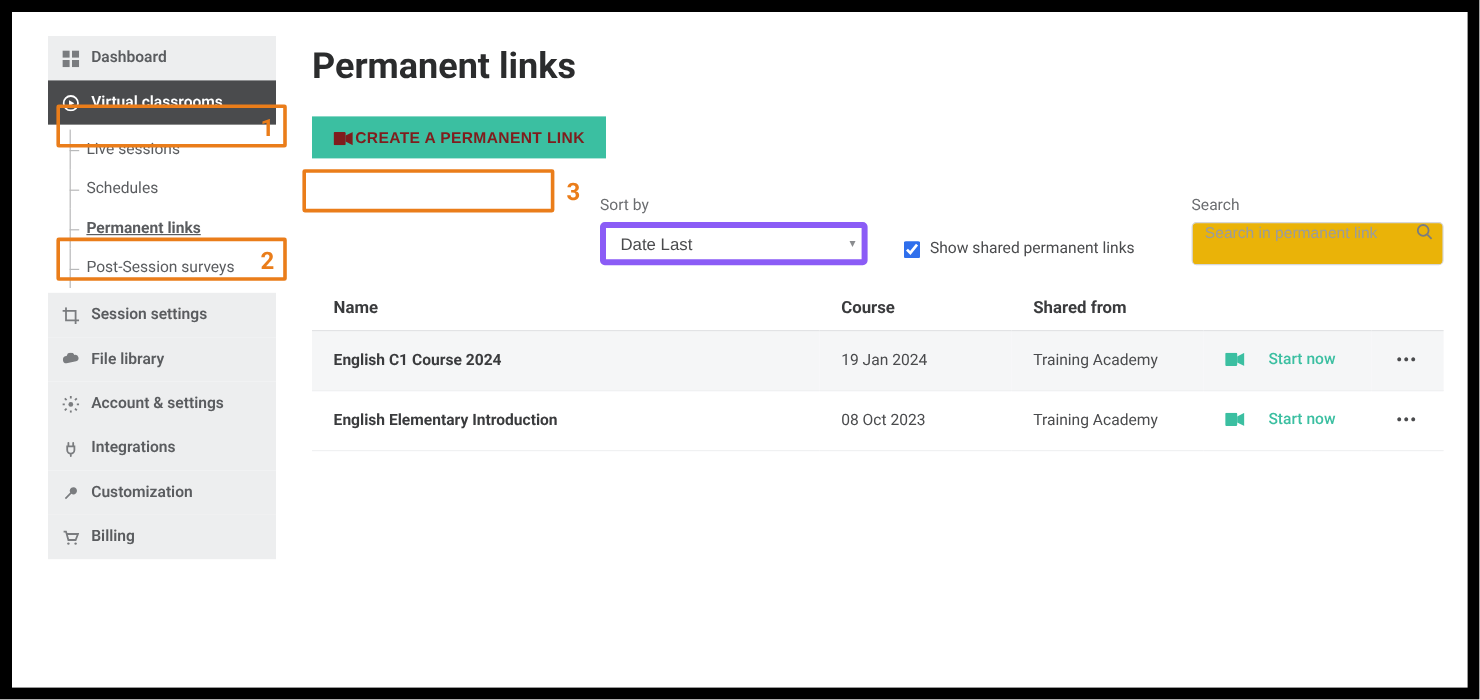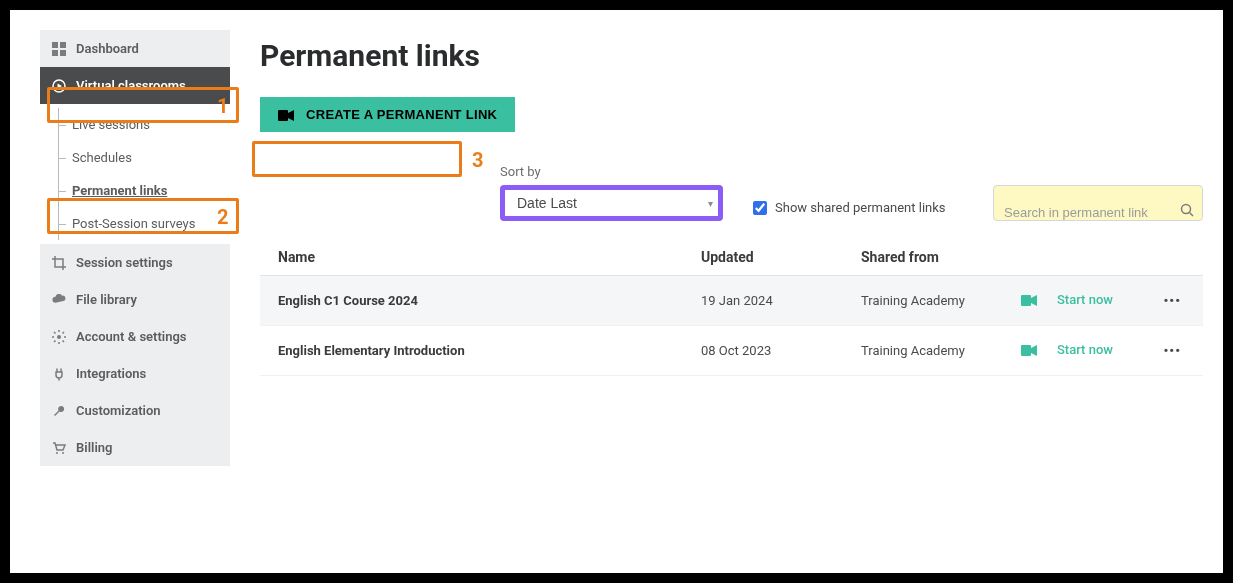--- a/index.html
+++ b/index.html
@@ -102,23 +102,23 @@
   .page-title {
     font-size: 30px;
     font-weight: 700;
     color: #2b2c2d;
     margin-top: 8px;
     margin-bottom: 24px;
   }
   .create-btn {
     display: inline-flex;
     align-items: center;
-    gap: 12px;
+    gap: 2px;
     background: #3bbfa1;
-    color: #000000;
+    color: #7f1d1d;
     font-size: 13px;
     font-weight: 700;
     letter-spacing: 0.3px;
     padding: 10px 18px;
     border: none;
     cursor: pointer;
   }
   .controls {
     display: flex;
     align-items: flex-end;
@@ -160,26 +160,26 @@
     margin-bottom: 6px;
   }
   .chk {
     width: 14px;
     height: 14px;
     accent-color: #2f6fec;
   }
   .search-group { margin-left: auto; }
   .search-wrap {
     display: flex;
-    align-items: flex-end;
+    align-items: flex-start;
     width: 210px;
     height: 36px;
     border: 1px solid #d6d7d9;
     border-radius: 4px;
-    background: #fef9c3;
+    background: #eab308;
     padding: 0 10px;
   }
   .search-input {
     flex: 1;
     border: none;
     outline: none;
     font-size: 13px;
     color: #4a4b4d;
     background: transparent;
   }
@@ -345,37 +345,38 @@
             <span class="select-caret">▾</span>
           </div>
         </div>
 
         <label class="chk-row">
           <input type="checkbox" class="chk" checked="" style="">
           <span>Show shared permanent links</span>
         </label>
 
         <div class="ctrl-group search-group">
+          <span class="ctrl-label">Search</span>
           <div class="search-wrap">
             <input class="search-input" placeholder="Search in permanent link" style="">
             <span class="search-icon">
               <svg width="14" height="14" viewBox="0 0 14 14">
                   <circle cx="6" cy="6" r="4.5" fill="none" stroke="currentColor" stroke-width="1.5"></circle>
                   <line x1="9.5" y1="9.5" x2="13" y2="13" stroke="currentColor" stroke-width="1.5"></line>
                 </svg>
             </span>
           </div>
         </div>
       </div>
 
       <table class="table">
         <thead>
           <tr>
             <th>Name</th>
-            <th class="th-updated">Updated</th>
+            <th class="th-updated">Course</th>
             <th class="th-shared">Shared from</th>
             <th class="th-start"></th>
             <th class="th-actions"></th>
           </tr>
         </thead>
         <tbody>
           <tr class="shade">
             <td class="name">English C1 Course 2024</td>
             <td class="td-updated">19 Jan 2024</td>
             <td class="td-shared">Training Academy</td>

